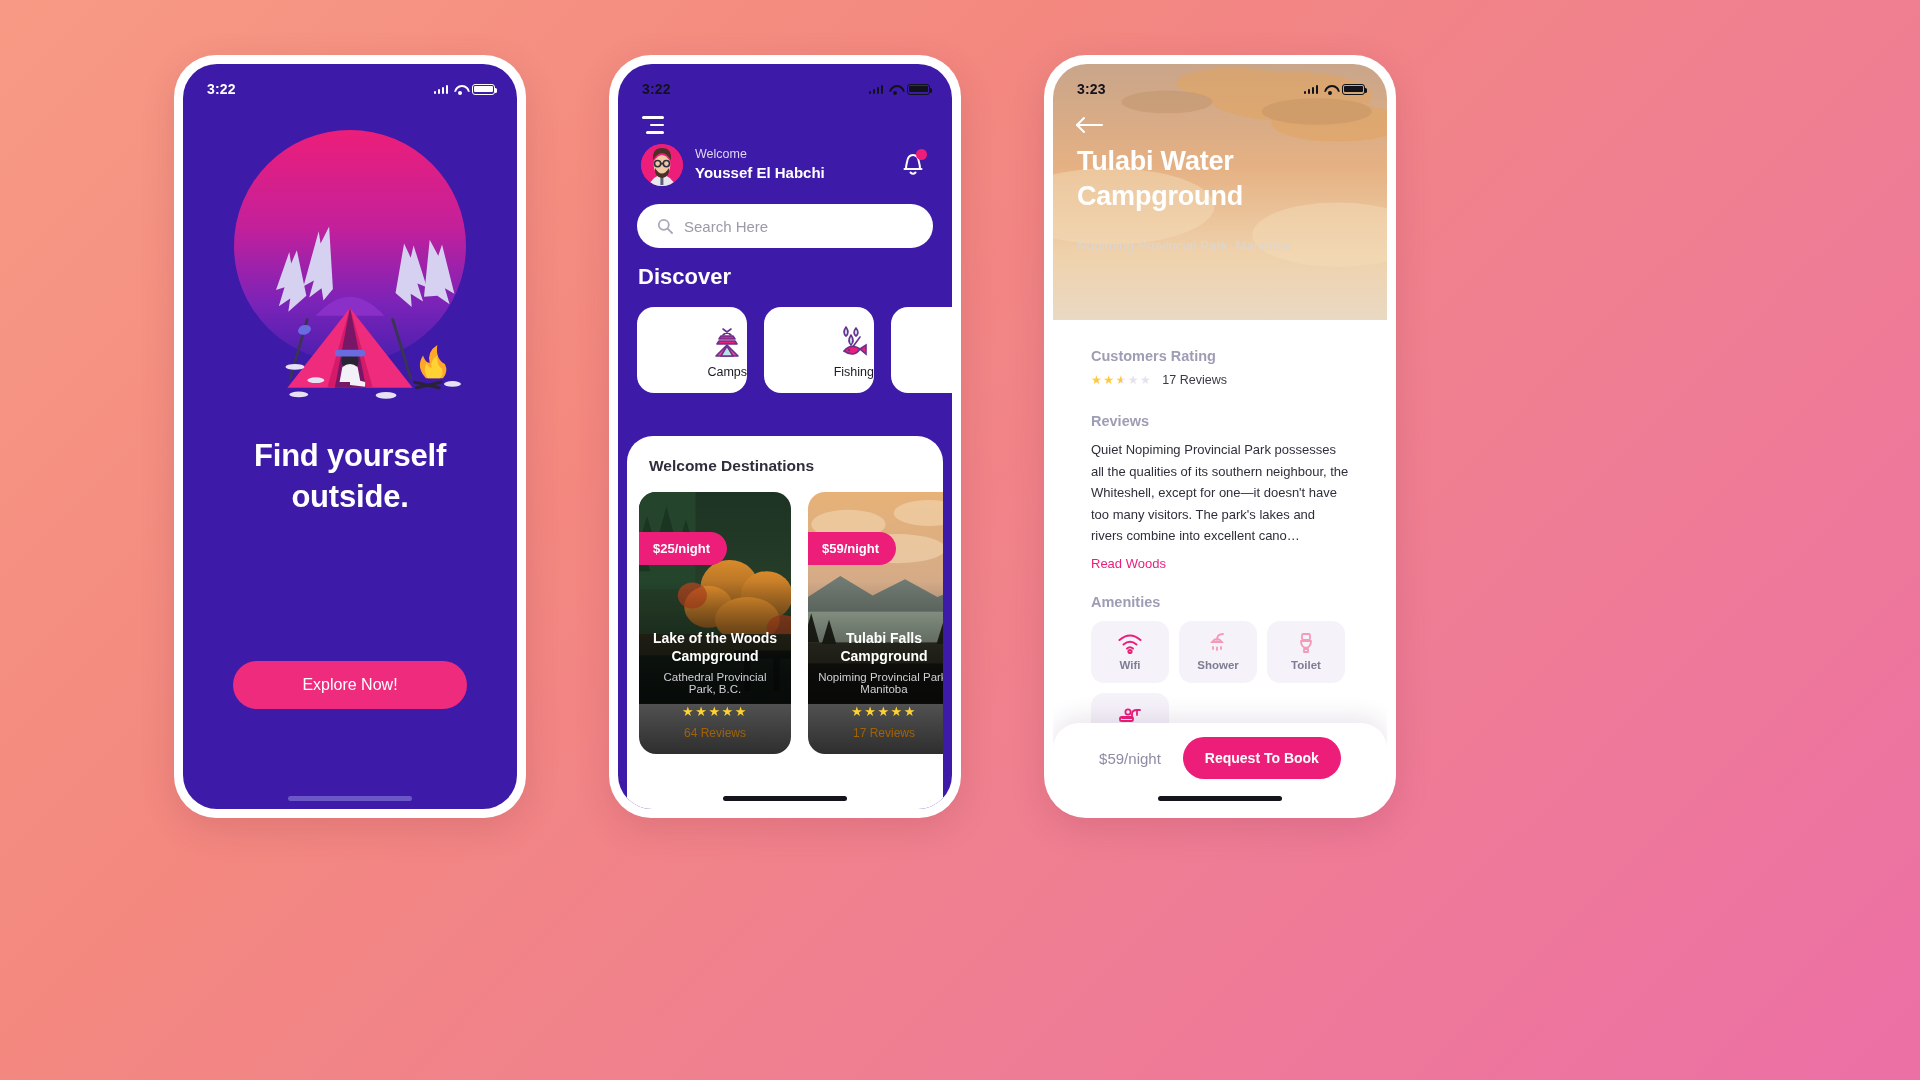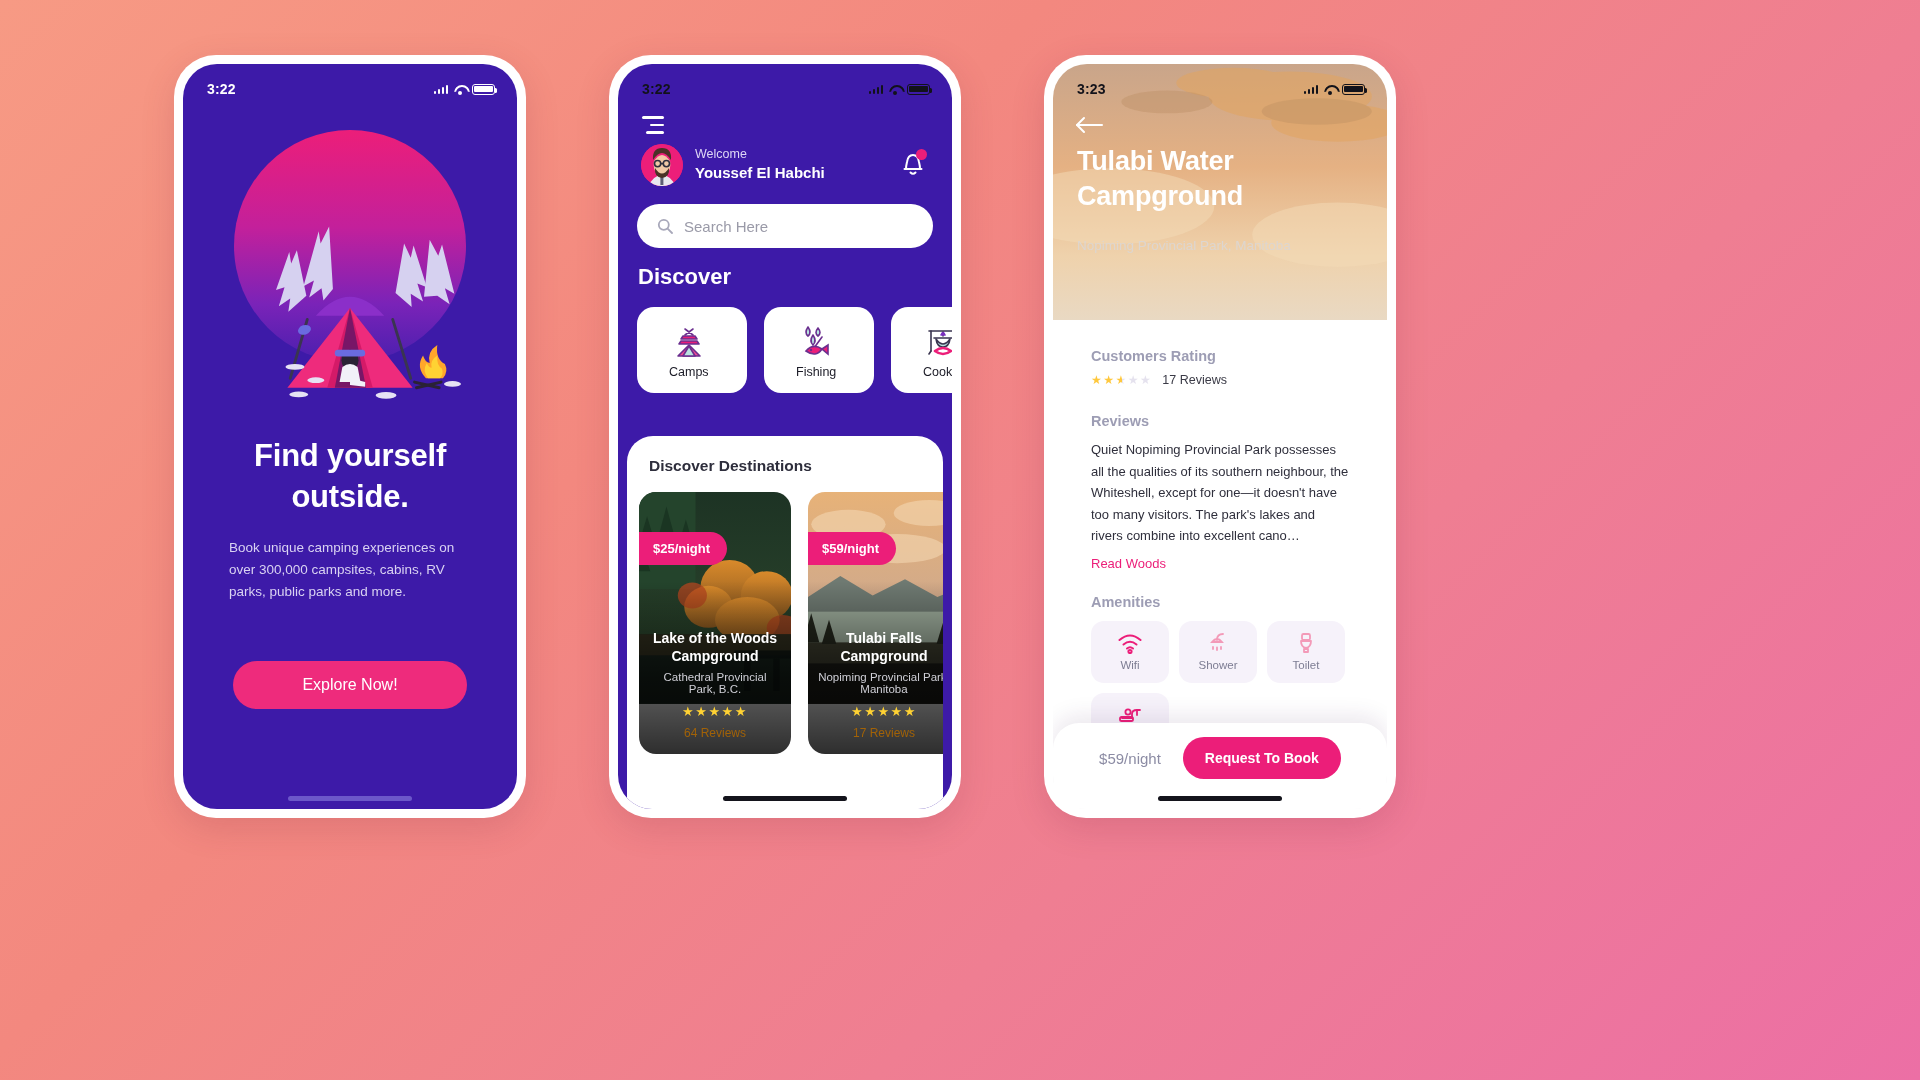--- a/index.html
+++ b/index.html
@@ -114,21 +114,21 @@
     flex:1; border:none; outline:none; background:transparent;
     font-family:inherit; font-size:15px; color:#2a2a35;
   }
   .search input::placeholder { color:#9a9aa8; }
 
   .s2-discover { position:absolute; left:20px; top:200px; color:#fff; font-size:22px; font-weight:bold; }
 
   .cat-row { position:absolute; left:19px; right:0; top:243px; display:flex; gap:17px; }
   .cat {
     width:110px; height:86px; flex:none; background:#fff; border-radius:17px;
-    display:flex; flex-direction:column; align-items:flex-start; justify-content:center;
+    display:flex; flex-direction:column; align-items:flex-end; justify-content:center;
     gap:4px; cursor:pointer;padding-left:32px;
   }
   .cat svg { width:40px; height:40px; }
   .cat-label { font-size:12.5px; color:#1b1b26; }
 
   .sheet {
     position:absolute; left:9px; right:9px; bottom:0; top:372px;
     background:#fff; border-radius:26px 26px 0 0; overflow:hidden;
   }
   .sheet-title { color:#2e2e3c; font-size:15.5px; font-weight:bold; padding:21px 0 0 22px; }
@@ -176,21 +176,21 @@
   .d-body { color:#2f2f3c; font-size:13px; line-height:1.66; margin-top:10px; }
   .read-more { color:#ec1e79; font-size:13px; margin-top:9px; display:inline-block; cursor:pointer; }
   .d-label.amen { margin-top:22px; }
   .amen-grid { display:flex; flex-wrap:wrap; gap:10px; margin-top:11px; width:256px; }
   .amen-card {
     width:78px; height:62px; background:#f6f2fa; border-radius:13px;
     display:flex; flex-direction:column; align-items:center; justify-content:center;
     gap:5px; cursor:pointer;
   }
   .amen-card svg { width:26px; height:22px; }
-  .amen-label { font-size:11.5px; color:#7d7d93; }
+  .amen-label { font-size:11.5px; color:#7d7d93;font-weight:bold; }
 
   .book-bar {
     position:absolute; left:0; right:0; bottom:0; height:86px;
     background:#fff; border-radius:26px 26px 0 0;
     box-shadow:0 -7px 22px rgba(60,20,80,.10);
     display:flex; align-items:center; justify-content:center; gap:22px;
     padding-bottom:16px;
   }
   .book-price { color:#8c8ca4; font-size:15px; }
   .book-btn {
@@ -267,21 +267,20 @@
           <ellipse cx="284" cy="268" rx="9" ry="3"></ellipse>
         </g>
       </svg>
     </div>
 
     <div class="s1-title">
       <div>Find yourself</div>
       <div>outside.</div>
     </div>
 
-    <div class="s1-sub">Book unique camping experiences on over 300,000 campsites, cabins, RV parks, public parks and more.</div>
 
     <button class="s1-cta">Explore Now!</button>
 
     <div class="home-ind" style="background:#6c57c9;"></div>
   </div>
 </div>
 
 <div class="phone" id="phone-2">
   <div class="screen" id="screen2">
 
@@ -385,21 +384,21 @@
             <path d="M13 18 q7 10 14 0 q-1 8 -7 8 q-6 0 -7 -8 z" fill="#b9e3e0"></path>
             <path d="M11 17 h18"></path>
             <path d="M12 30 q8 -6 16 0 M12 30 q8 6 16 0" stroke="#ec1e79" stroke-width="2.6"></path>
           </g>
         </svg>
         <span class="cat-label">Cooking</span>
       </div>
     </div>
 
     <div class="sheet">
-      <div class="sheet-title">Discover Destinations</div>
+      <div class="sheet-title">Welcome Destinations</div>
 
       <div class="dest-row">
         <div class="dest">
           <svg class="photo" viewBox="0 0 188 262" preserveAspectRatio="xMidYMid slice">
             <defs>
               <linearGradient id="g1a" x1="0" y1="0" x2="0" y2="1">
                 <stop offset="0" stop-color="#1d3324"></stop>
                   <stop offset="1" stop-color="#2f4a2e"></stop>
               </linearGradient>
               <linearGradient id="g1b" x1="0" y1="0" x2="0" y2="1">

